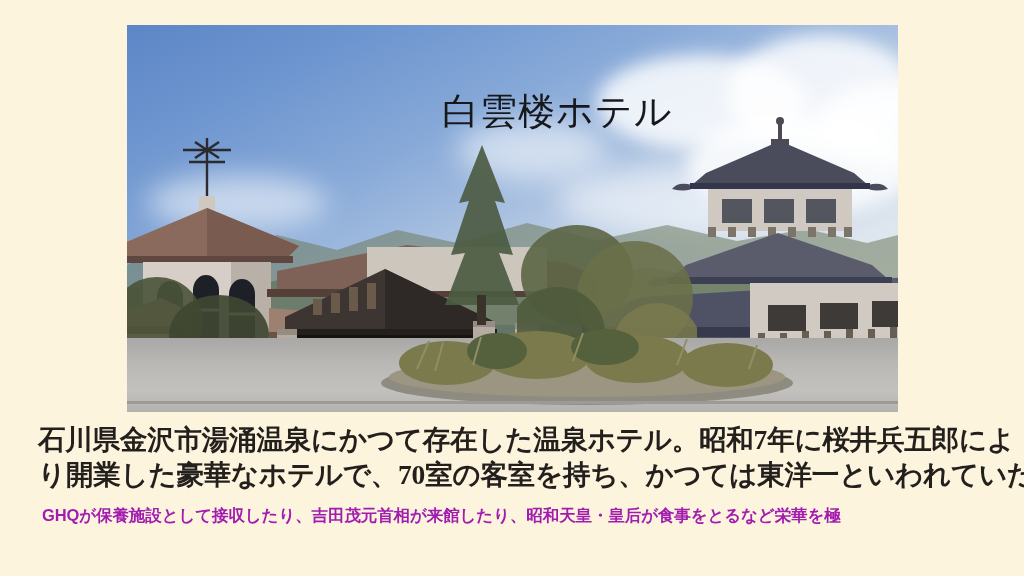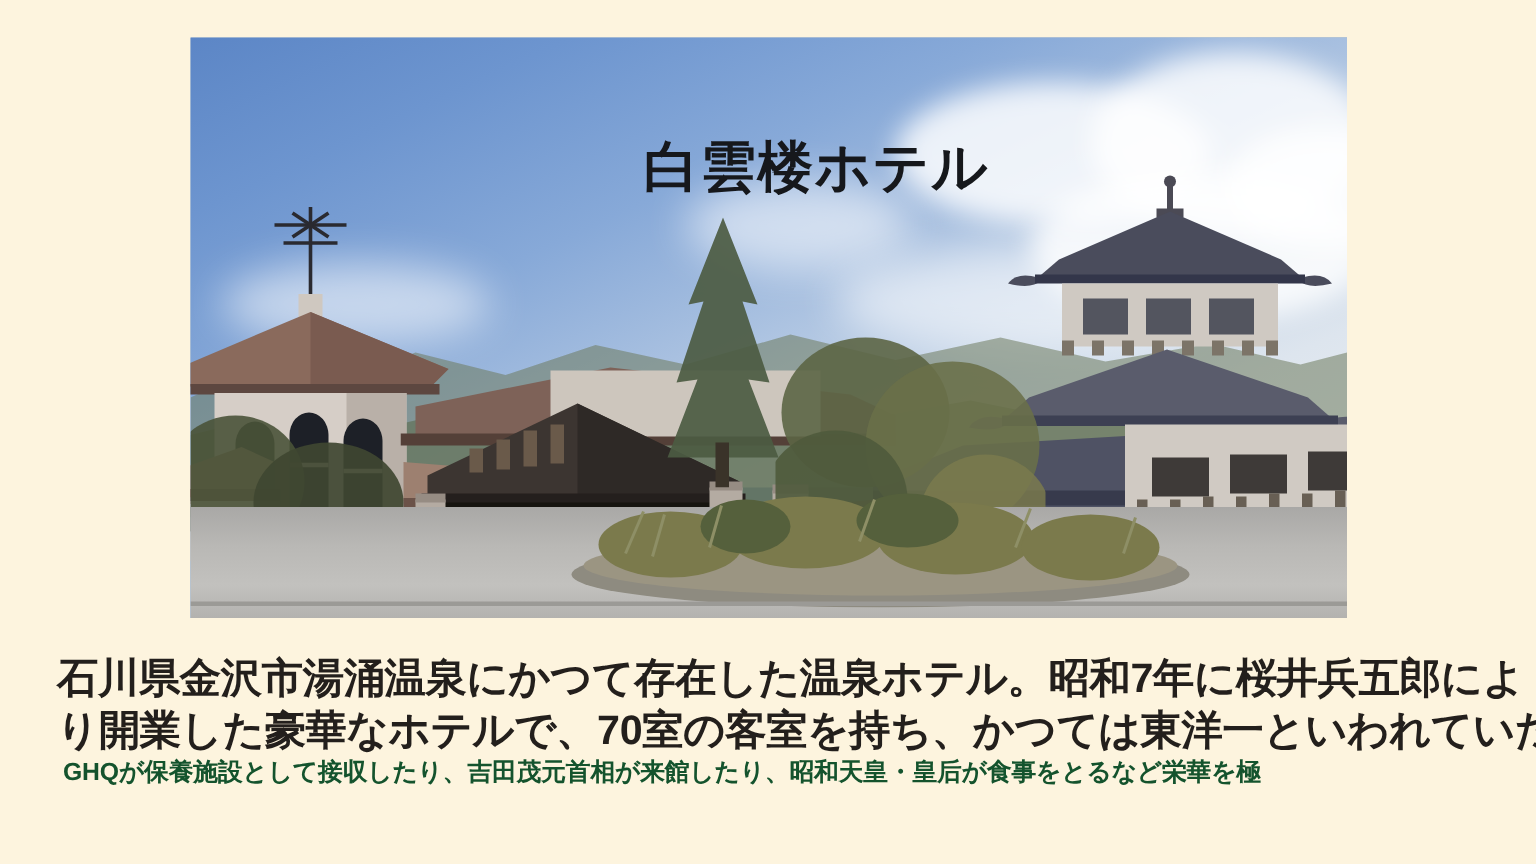--- a/index.html
+++ b/index.html
@@ -67,54 +67,55 @@
     background: linear-gradient(180deg, #a9a8a6 0%, #b9b8b5 35%, #c2c1be 70%, #b3b2af 100%);
   }
   .kerb {
     position: absolute;
     background: #8d8b86;
   }
 
   
   #photo-title {
     position: absolute;
-    left: 302px;
+    left: 315px;
     top: 62px;
     font-size: 37px;
-    font-weight: bold;
+    font-weight: normal;
     color: #16181c;
     letter-spacing: 1px;
     white-space: nowrap;
   }
 
   
   #caption {
     position: absolute;
     left: 38px;
-    top: 434px;
+    top: 422px;
     width: 978px;
+    font-family: Liberation Serif, serif;
   }
   .cap-line {
     font-size: 27.5px;
     font-weight: bold;
     color: #231f1c;
     line-height: 35px;
     letter-spacing: -0.2px;
     white-space: nowrap;
   }
   #subcaption {
     position: absolute;
     left: 42px;
     top: 503px;
     width: 968px;
   }
   .sub-line {
     font-size: 16.5px;
     font-weight: bold;
-    color: #14532d;
+    color: #a21caf;
     line-height: 25px;
     letter-spacing: -0.1px;
     white-space: nowrap;
   }
 </style>
 </head>
 <body>
 
 <div id="slide">
 

